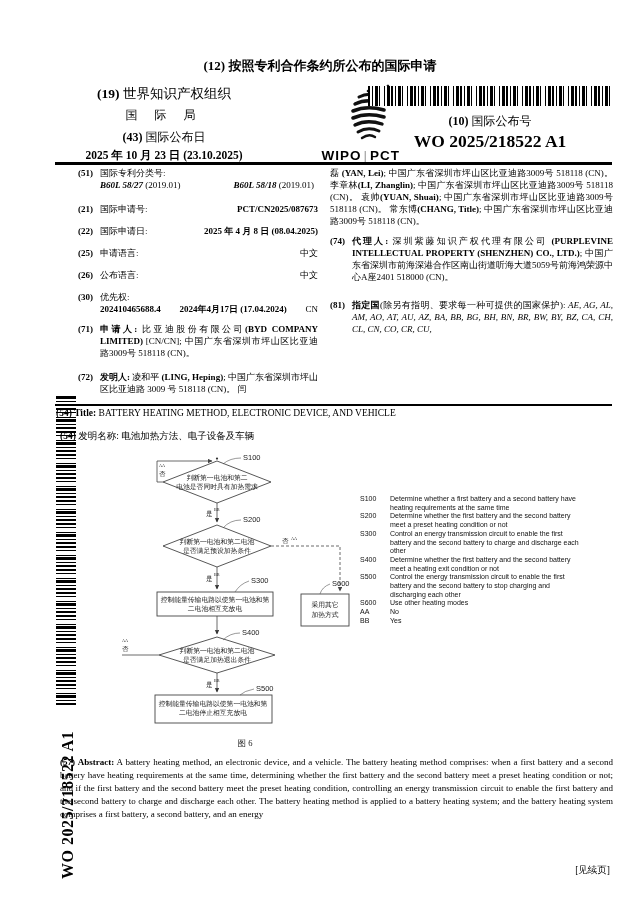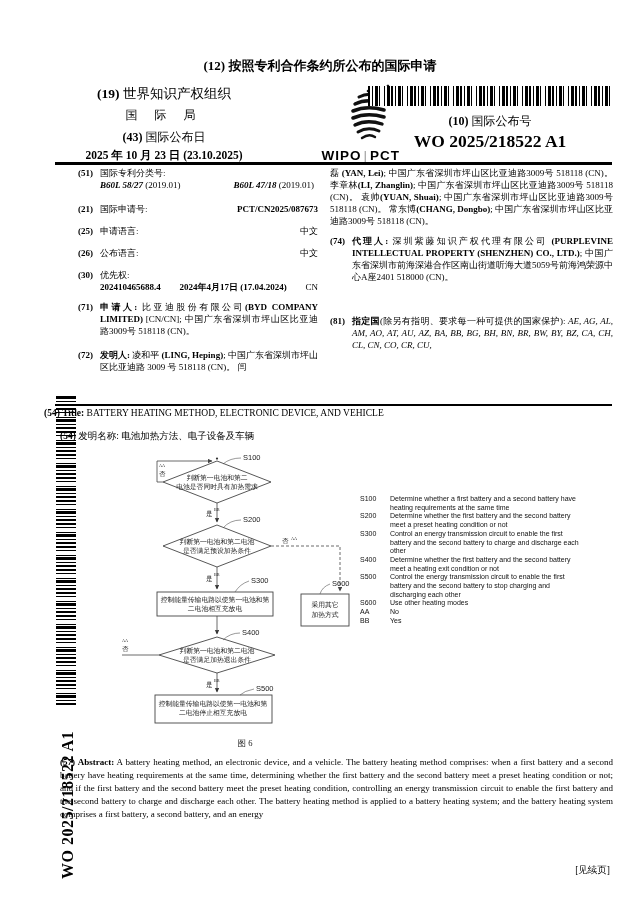--- a/index.html
+++ b/index.html
@@ -42,38 +42,38 @@
   .rule2 { left:55px; top:404px; width:557px; height:1.5px; background:#000; }
 
   
   .colL { left:78px; top:167px; width:240px; }
   .colR { left:330px; top:167px; width:283px; }
   .f { display:flex; font-size:9px; line-height:12px; }
   .fn { width:22px; flex:none; font-weight:bold; }
   .fb { flex:1; min-width:0; }
   .jl { display:flex; justify-content:space-between; }
   .mb12 { margin-bottom:12px; } .mb10 { margin-bottom:10px; }
-  .mb8 { margin-bottom:8px; } .mb16 { margin-bottom:32px; }
+  .mb8 { margin-bottom:8px; } .mb16 { margin-bottom:16px; }
   .codes { display:flex; justify-content:space-between; padding-right:4px; }
 
   
   .barcode-side {
     left:56px; top:396px; width:20px; height:309px;
     background-image:repeating-linear-gradient(0deg,
       #000 0 2px,#fff 2px 4px,#000 4px 5px,#fff 5px 7px,
       #000 7px 10px,#fff 10px 11px,#000 11px 12px,#fff 12px 16px,
       #000 16px 17px,#fff 17px 19px,#000 19px 21px,#fff 21px 23px);
   }
   .vert-pubno {
     left:59px; top:879px; transform:rotate(-90deg); transform-origin:0 0;
     font-weight:bold; font-size:16px; letter-spacing:0.5px; white-space:nowrap;
   }
 
   
-  .t54en { left:44px; top:408px; width:552px; font-size:9.5px; }
+  .t54en { left:56px; top:408px; width:552px; font-size:9.5px; }
   .t54cn { left:60px; top:430px; width:552px; font-size:9.5px; }
 
   
   .legend { left:360px; top:495px; width:222px;
     font-family:"Liberation Sans","DejaVu Sans",sans-serif;
     font-size:7px; line-height:8.7px; color:#111; }
   .lrow { display:flex; }
   .lcode { width:30px; flex:none; }
   .ltext { flex:1; }
 
@@ -147,29 +147,36 @@
 
   <div class="abs rule1"></div>
 
   <div class="abs colL">
     <div class="f mb12">
       <span class="fn">(51)</span>
       <div class="fb">
         <div>国际专利分类号:</div>
         <div class="codes">
           <span><span class="b i">B60L 58/27</span> <span>(2019.01)</span></span>
-          <span><span class="b i">B60L 47/18</span> <span>(2019.01)</span></span>
+          <span><span class="b i">B60L 58/18</span> <span>(2019.01)</span></span>
         </div>
       </div>
     </div>
     <div class="f mb10">
       <span class="fn">(21)</span>
       <div class="fb jl">
         <span>国际申请号:</span>
         <span class="b">PCT/CN2025/087673</span>
+      </div>
+    </div>
+    <div class="f mb10">
+      <span class="fn">(22)</span>
+      <div class="fb jl">
+        <span>国际申请日:</span>
+        <span class="b">2025 年 4 月 8 日 (08.04.2025)</span>
       </div>
     </div>
     <div class="f mb10">
       <span class="fn">(25)</span>
       <div class="fb jl">
         <span>申请语言:</span>
         <span>中文</span>
       </div>
     </div>
     <div class="f mb10">
@@ -202,21 +209,21 @@
       <div class="fb just">
         <span class="b">发明人:</span>
         <span>凌和平 </span><span class="b">(LING, Heping)</span><span>; 中国广东省深圳市坪山区比亚迪路 3009 号 518118 (CN)。 闫</span>
       </div>
     </div>
   </div>
 
   <div class="abs colR">
     <div class="f mb8">
       <div class="fb just">
-        <span>磊 </span><span class="b">(YAN, Lei)</span><span>; 中国广东省深圳市坪山区比亚迪路3009号 518118 (CN)。 李章林</span><span class="b">(LI, Zhanglin)</span><span>; 中国广东省深圳市坪山区比亚迪路3009号 518118 (CN)。 袁帅</span><span class="b">(YUAN, Shuai)</span><span>; 中国广东省深圳市坪山区比亚迪路3009号 518118 (CN)。 常东博</span><span class="b">(CHANG, Dongbo)</span><span>; 中国广东省深圳市坪山区比亚迪路3009号 518118 (CN)。</span>
+        <span>磊 </span><span class="b">(YAN, Lei)</span><span>; 中国广东省深圳市坪山区比亚迪路3009号 518118 (CN)。 李章林</span><span class="b">(LI, Zhanglin)</span><span>; 中国广东省深圳市坪山区比亚迪路3009号 518118 (CN)。 袁帅</span><span class="b">(YUAN, Shuai)</span><span>; 中国广东省深圳市坪山区比亚迪路3009号 518118 (CN)。 常东博</span><span class="b">(CHANG, Title)</span><span>; 中国广东省深圳市坪山区比亚迪路3009号 518118 (CN)。</span>
       </div>
     </div>
     <div class="f mb16">
       <span class="fn">(74)</span>
       <div class="fb just">
         <span class="b">代理人:</span>
         <span>深圳紫藤知识产权代理有限公司 </span><span class="b">(PURPLEVINE INTELLECTUAL PROPERTY (SHENZHEN) CO., LTD.)</span><span>; 中国广东省深圳市前海深港合作区南山街道听海大道5059号前海鸿荣源中心A座2401 518000 (CN)。</span>
       </div>
     </div>
     <div class="f">

